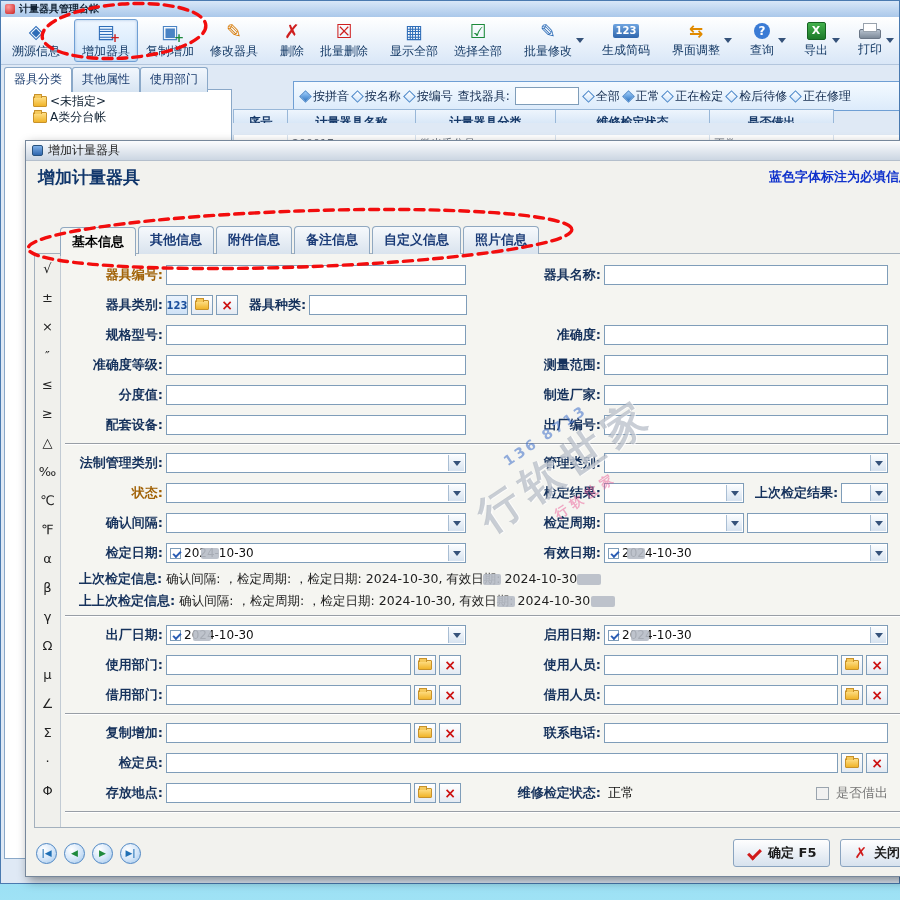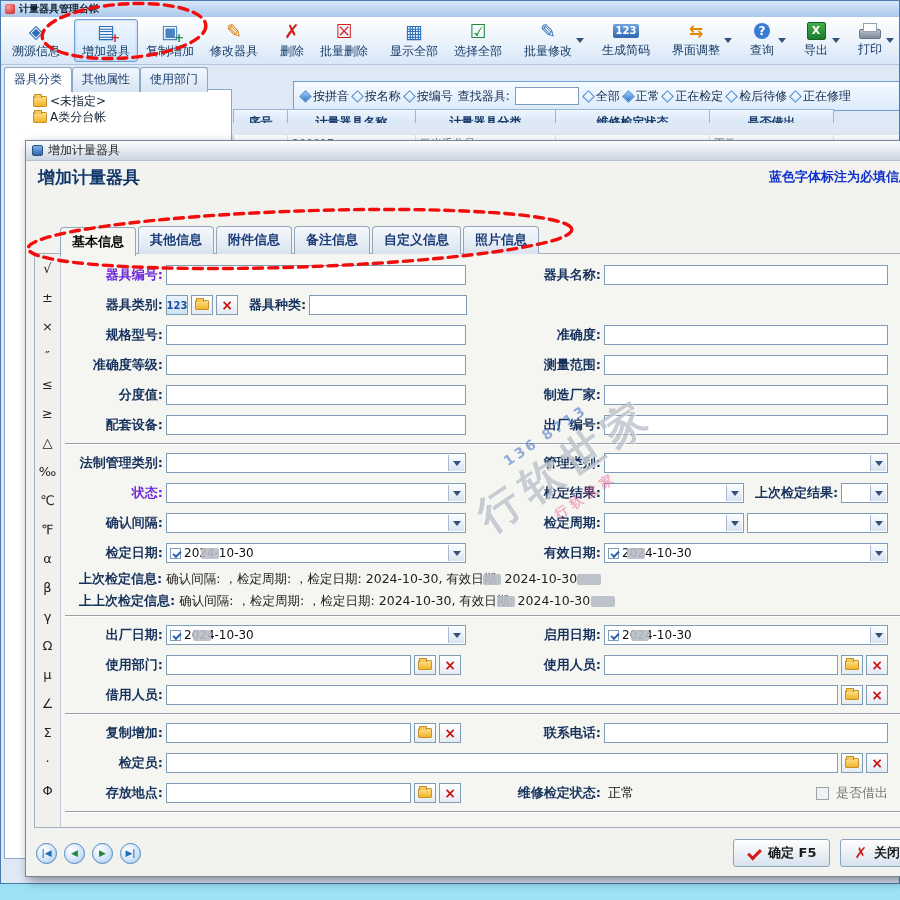--- a/index.html
+++ b/index.html
@@ -83,21 +83,21 @@
   .dtab.on{background:#f5f5f1;color:#000;position:relative;top:1px;padding-top:5px}
   .dlg-frame{position:absolute;left:8px;right:0;top:112px;bottom:48px;border:1px solid #a3b0bd;border-right:none;background:#f5f5f1}
   .sym-strip{position:absolute;left:0;top:0;bottom:0;width:26px;border-right:1px solid #c2cbd4;background:#f0f0ec;display:flex;flex-direction:column;align-items:center;overflow:hidden}
   .sym{height:29px;width:100%;display:flex;align-items:center;justify-content:center;font-size:13px;color:#222;cursor:pointer}
   .form{margin-left:30px;padding-top:6px;font-size:13px}
   .frow{display:flex;align-items:center;height:30px}
   .fcol-l{flex:0 0 438px;display:flex;align-items:center;gap:3px;min-width:0}
   .fcol-r{flex:1;display:flex;align-items:center;gap:3px;min-width:0;padding-right:26px}
   .flabel{flex:0 0 98px;text-align:right;font-size:13px;font-weight:bold;color:#16325c;white-space:nowrap}
   .flabel.auto{flex:0 0 auto;padding-left:8px}
-  .flabel.req{color:#6d28d9}
+  .flabel.req{color:#a16207}
   .fin{height:20px;border:1px solid #7f9db9;background:#fff;font-size:12px;padding:0 3px}
   .w300{flex:0 0 300px}.w245{flex:0 0 245px}.w200{flex:0 0 200px}.w140{flex:0 0 140px}.w110{flex:0 0 110px}
   .grow{flex:1;min-width:0}
   .dd,.datef{position:relative;height:20px;border:1px solid #7f9db9;background:#fff;display:flex;align-items:center;padding-right:18px;cursor:pointer}
   .dd-btn{position:absolute;right:1px;top:1px;bottom:1px;width:16px;background:linear-gradient(#fbfdff,#d7e3f0);border-left:1px solid #a9bed4;display:flex;align-items:center;justify-content:center}
   .dd-btn::before{content:'';width:0;height:0;border:4px solid transparent;border-top:5px solid #35527a;margin-top:5px}
   .chk{width:11px;height:11px;border:1px solid #7f9db9;background:#fff;margin:0 3px;position:relative;flex:0 0 auto}
   .chk::after{content:'';position:absolute;left:2px;top:2px;width:6px;height:3px;border-left:2px solid #2a5db5;border-bottom:2px solid #2a5db5;transform:rotate(-45deg)}
   .dval{font-size:12px;color:#111;white-space:nowrap}
   .smudge{position:absolute;height:11px;width:18px;background:#b7bdc6;border-radius:2px;opacity:.9;top:4px}
@@ -583,20 +583,28 @@
           <label class="flabel">使用人员:</label>
           <input class="fin grow" style="">
           <span class="btn-folder">
               <i class="folder"></i>
             </span>
           <span class="btn-x"></span>
         </div>
       </div>
 
       <div class="frow">
+        <div class="fcol-l">
+          <label class="flabel">借用部门:</label>
+          <input class="fin w245" style="">
+          <span class="btn-folder">
+              <i class="folder"></i>
+            </span>
+          <span class="btn-x"></span>
+        </div>
         <div class="fcol-r">
           <label class="flabel">借用人员:</label>
           <input class="fin grow" style="">
           <span class="btn-folder">
               <i class="folder"></i>
             </span>
           <span class="btn-x"></span>
         </div>
       </div>
 

